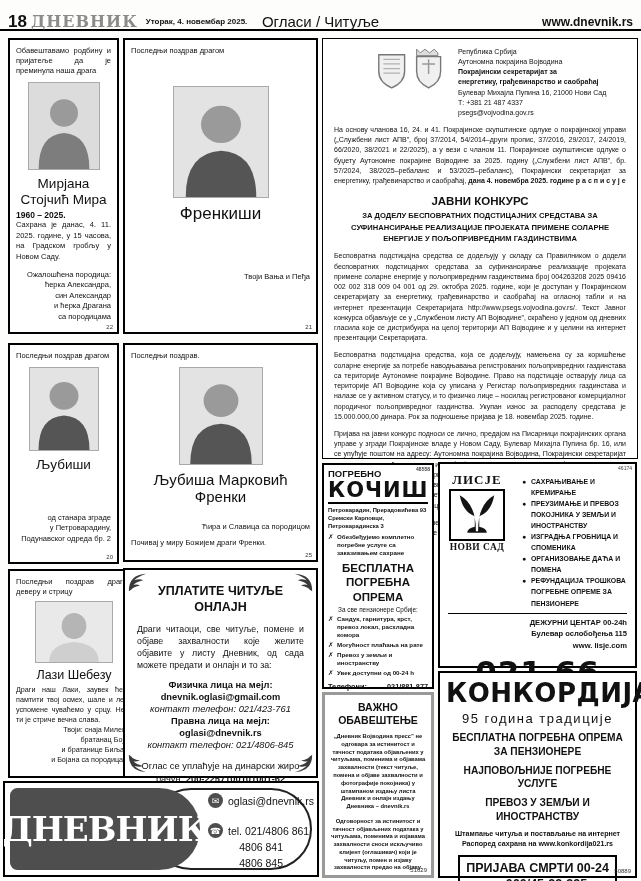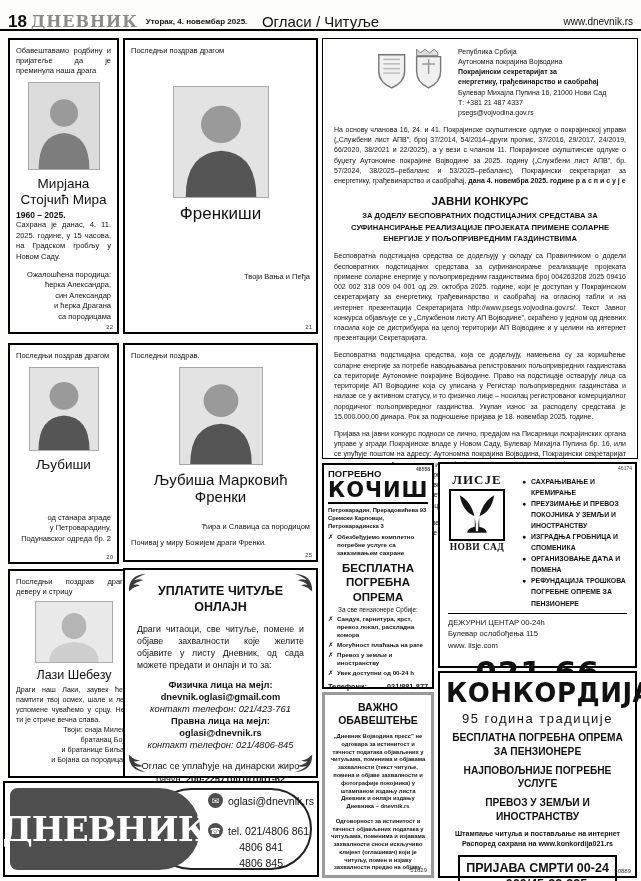--- a/index.html
+++ b/index.html
@@ -5,21 +5,21 @@
   *{margin:0;padding:0;box-sizing:border-box}
   html,body{width:641px;height:881px}
   body{position:relative;background:#fdfdfb;color:#111;font-family:"Liberation Sans",sans-serif;overflow:hidden}
 
   
   .hdr{position:absolute;left:0;top:0;width:641px;height:31px;border-bottom:2.5px solid #000;display:flex;align-items:center;padding:14px 8px 0 8px}
   .pnum{font-size:17px;font-weight:bold}
   .mast{font-family:"DejaVu Serif",serif;font-weight:bold;font-size:16px;color:#8b8b8b;margin-left:4px;letter-spacing:1px}
   .hdate{font-size:8px;font-weight:bold;margin-left:8px}
   .hsec{position:absolute;left:50%;transform:translateX(-50%);font-size:15px}
-  .hweb{margin-left:auto;font-size:10px;font-weight:normal}
+  .hweb{margin-left:auto;font-size:12px;font-weight:bold}
 
   .box{position:absolute;background:#fff;border:2.5px solid #000}
   .adnum{position:absolute;right:4px;bottom:2px;font-size:6px;color:#333}
   .sp{flex:1}
   .prew{white-space:pre-line}
 
   
   .ob{display:flex;flex-direction:column;padding:6px 6px 10px}
   .ob .intro{font-size:7.5px;line-height:1.35;text-align:justify}
   .photo{background:#ddd;border:1px solid #aaa;margin:6px auto 2px;flex:none}
@@ -83,21 +83,21 @@
   #lisje{left:438px;top:462px;width:199px;height:206px;border-width:2px;padding:8px 8px 5px;display:flex;flex-direction:column}
   .lrow{display:flex;gap:16px}
   .llogo{width:58px;flex:none;text-align:center}
   .llogo .ln{font-weight:bold;font-size:13px;letter-spacing:1px;font-family:"Liberation Serif",serif}
   .lsym{border:2px solid #000;width:56px;height:52px;display:flex;align-items:center;justify-content:center;margin:1px auto 1px}
   .llogo .lc{font-weight:bold;font-size:9.5px;font-family:"Liberation Serif",serif;letter-spacing:.5px}
   .lsvc{flex:1;font-size:6.9px;font-weight:bold;line-height:1.6;padding-top:4px}
   .lsvc .li{position:relative;padding-left:9px}
   .lsvc .dot{position:absolute;left:0;top:0}
   .lhr{border:none;border-top:1.5px solid #000;margin:4px 0 3px}
-  .lduty{text-align:left;font-weight:normal;font-size:7.6px;line-height:1.55}
+  .lduty{text-align:right;font-weight:bold;font-size:7.6px;line-height:1.55}
   .lphone{text-align:center;font-family:"DejaVu Sans",sans-serif;font-weight:900;font-size:31px;letter-spacing:1px;line-height:1.1;margin:3px 0 2px}
   .lfoot{text-align:center;font-weight:bold;font-size:7.2px;border-top:1.5px solid #000;padding-top:4px}
   #lisje .adtop{position:absolute;right:3px;top:1px;font-size:5px;color:#444}
 
   
   #vazno{left:322px;top:692px;width:112px;height:186px;border:3px solid #9a9a9a;padding:6px 5px;text-align:center}
   #vazno .vt{font-weight:bold;font-size:10.5px;line-height:1.2}
   #vazno p{font-weight:bold;font-size:5.8px;line-height:1.34;margin-top:7px}
 
   

